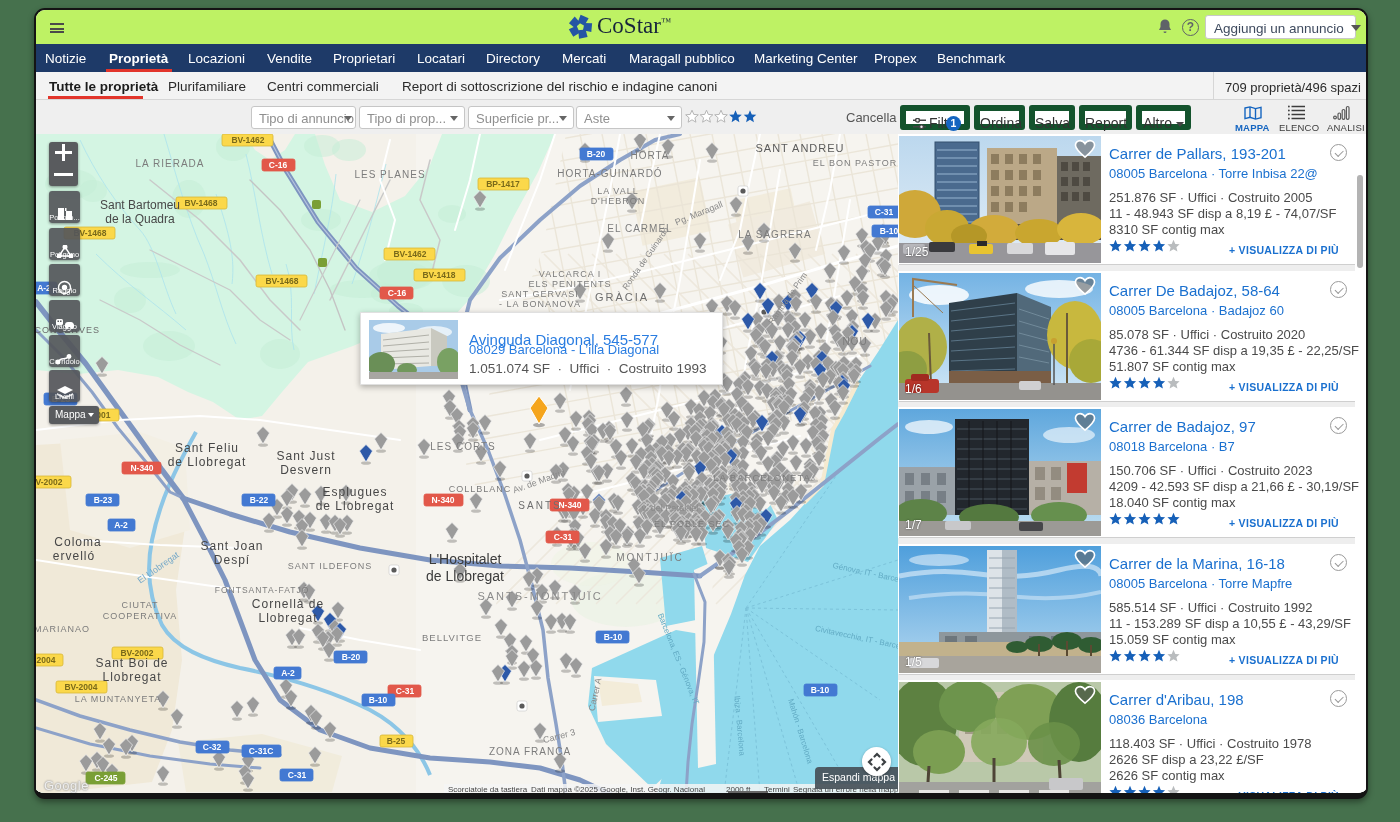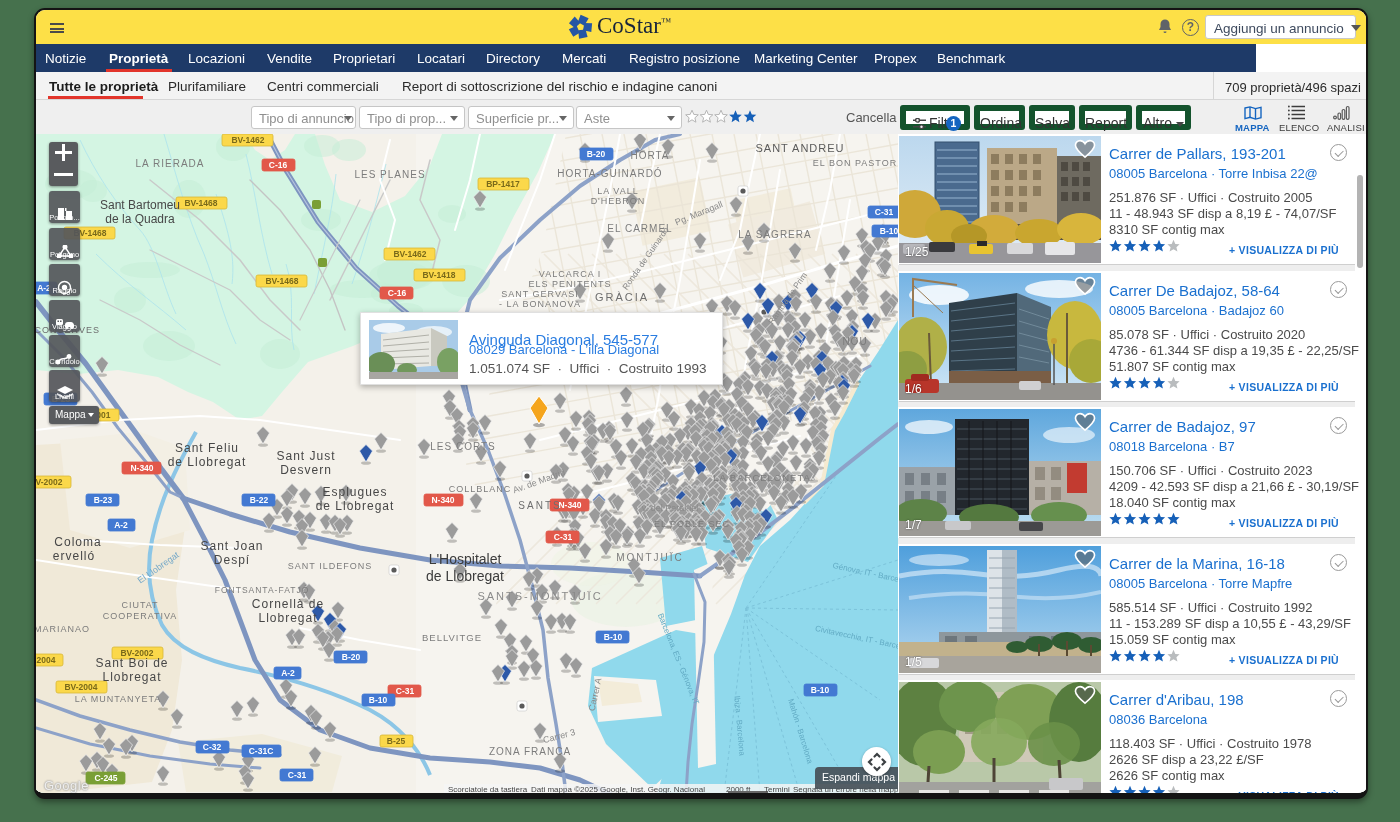--- a/index.html
+++ b/index.html
@@ -1,28 +1,28 @@
 <!DOCTYPE html>
 <html><head><meta charset="utf-8"><style>
 *{margin:0;padding:0;box-sizing:border-box;}
 html,body{width:1400px;height:822px;background:#46714d;font-family:"Liberation Sans",sans-serif;overflow:hidden;}
 .win{position:absolute;left:34px;top:8px;width:1334px;height:791px;border-style:solid;border-color:#141414;border-width:2px 2px 6px 2px;border-radius:11px;background:#fff;overflow:hidden;box-shadow:0 3px 6px rgba(0,0,0,.4);}
 .abs{position:absolute;}
 
-.topbar{position:absolute;left:0;top:0;width:1330px;height:34px;background:#fde047;}
+.topbar{position:absolute;left:0;top:0;width:1330px;height:34px;background:#bef264;}
 .burger{position:absolute;left:14px;top:13px;width:14px;height:10px;border-top:2px solid #4a4a4a;border-bottom:2px solid #4a4a4a;}
 .burger:before{content:"";position:absolute;left:0;top:2.6px;width:14px;height:2px;background:#4a4a4a;}
 .logo{position:absolute;left:532px;top:4px;height:26px;}
 .logotext{position:absolute;left:561px;top:3px;font-family:"Liberation Serif",serif;font-size:23px;color:#16233c;}
 .bell{position:absolute;left:1120px;top:8px;}
 .qmark{position:absolute;left:1146px;top:9px;width:17px;height:17px;border:1.6px solid #5f6368;border-radius:50%;color:#5f6368;font-size:12px;font-weight:bold;text-align:center;line-height:15px;}
 .addbtn{position:absolute;left:1169px;top:5px;width:151px;height:24px;border:1px solid #c8c8c8;border-radius:3px;background:#fff;font-size:13.5px;color:#3e4a5e;text-align:left;padding:4.5px 0 0 8px;white-space:nowrap;}
 .addbtn .car{display:inline-block;margin-left:7px;width:0;height:0;border-left:5px solid transparent;border-right:5px solid transparent;border-top:6px solid #555;vertical-align:2px;}
 
-.navbar{position:absolute;left:0;top:34px;width:1220px;height:28px;background:#1e3a68;color:#fff;font-size:13.5px;}
+.navbar{position:absolute;left:0;top:34px;width:1330px;height:28px;background:#1e3a68;color:#fff;font-size:13.5px;}
 .navbar span{position:absolute;top:7px;white-space:nowrap;}
 
 .tabbar{position:absolute;left:0;top:62px;width:1330px;height:28px;background:#f3f3f3;border-bottom:1px solid #d6d6d6;color:#2b2b2b;font-size:13.5px;}
 .tabbar span{position:absolute;top:7px;white-space:nowrap;}
 .redu{position:absolute;height:3px;background:#e2352b;}
 
 .filterbar{position:absolute;left:0;top:90px;width:1330px;height:34px;background:#efefef;color:#333;}
 .fin{position:absolute;top:6px;height:23px;background:#fff;border:1px solid #c6c6c6;border-radius:3px;font-size:13px;color:#8f8f8f;padding:4px 6px 0 7px;white-space:nowrap;overflow:hidden;}
 .fin .dn{position:absolute;right:6px;top:9px;width:0;height:0;border-left:4.5px solid transparent;border-right:4.5px solid transparent;border-top:5px solid #666;}
 .fbtn{position:absolute;top:5px;height:25px;background:#fff;border:6px solid #14532d;border-radius:3px;font-size:14px;color:#333;text-align:center;padding-top:4px;}
@@ -71,21 +71,21 @@
 
   <div class="navbar">
     <span style="left:9px;">Notizie</span>
     <span style="left:73px;font-weight:bold;">Proprietà</span>
     <span style="left:152px;">Locazioni</span>
     <span style="left:231px;">Vendite</span>
     <span style="left:297px;">Proprietari</span>
     <span style="left:381px;">Locatari</span>
     <span style="left:450px;">Directory</span>
     <span style="left:526px;">Mercati</span>
-    <span style="left:593px;">Registro posizione</span>
+    <span style="left:593px;">Maragall pubblico</span>
     <span style="left:718px;">Marketing Center</span>
     <span style="left:838px;">Propex</span>
     <span style="left:901px;">Benchmark</span>
     <div class="redu" style="left:70px;top:25px;width:66px;"></div>
   </div>
 
   <div class="tabbar">
     <span style="left:13px;font-weight:bold;color:#1c1c1c;">Tutte le proprietà</span>
     <span style="left:132px;">Plurifamiliare</span>
     <span style="left:231px;">Centri commerciali</span>

